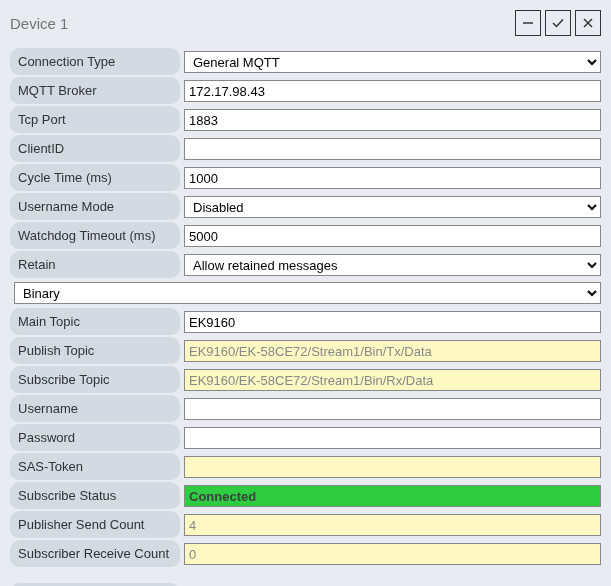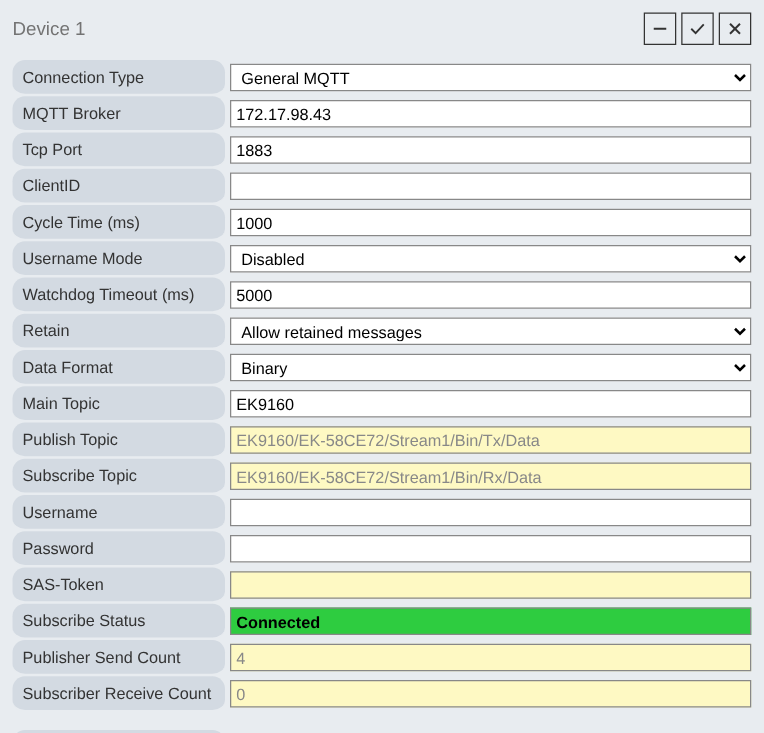--- a/index.html
+++ b/index.html
@@ -82,21 +82,21 @@
     width: 100%;
     height: 22px;
     border: 1px solid #888;
     padding: 2px 4px;
     font-size: 13px;
     display: flex;
     align-items: center;
   }
   .status.connected {
     background: #2ecc40;
-    color: #000000;
+    color: #404040;
     font-weight: bold;
   }
   .gap-row { height: 14px; }
 </style>
 </head>
 <body>
 
 <div class="header">
   <div class="title">Device 1</div>
   <div class="header-buttons">
@@ -171,21 +171,20 @@
   </div>
 
   <div class="form-row">
     <div class="form-label">Retain</div>
     <div class="form-control-cell">
       <select><option>Allow retained messages</option></select>
     </div>
   </div>
 
   <div class="form-row">
-    <div class="form-label">Data Format</div>
     <div class="form-control-cell">
       <select><option>Binary</option></select>
     </div>
   </div>
 
   <div class="form-row">
     <div class="form-label">Main Topic</div>
     <div class="form-control-cell">
       <input type="text" value="EK9160" style="">
     </div>

